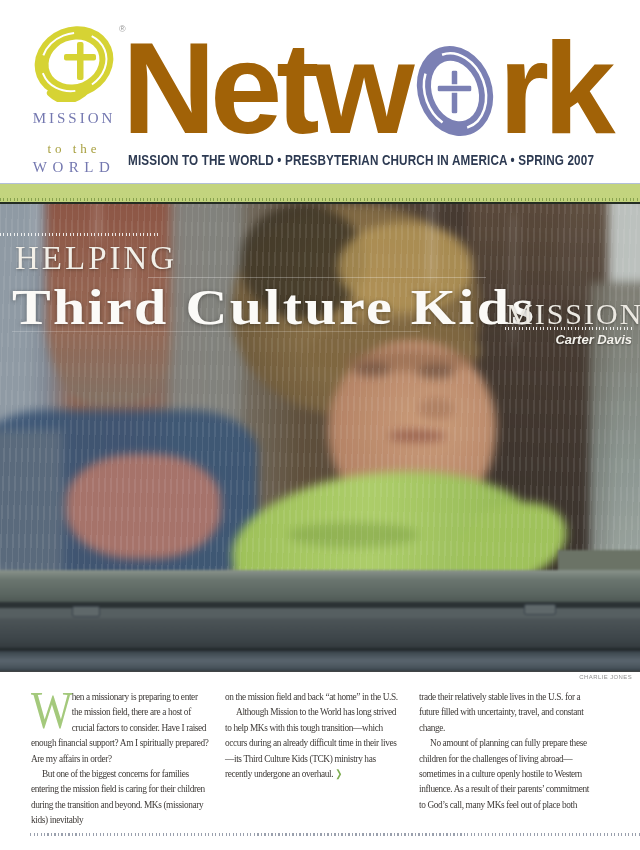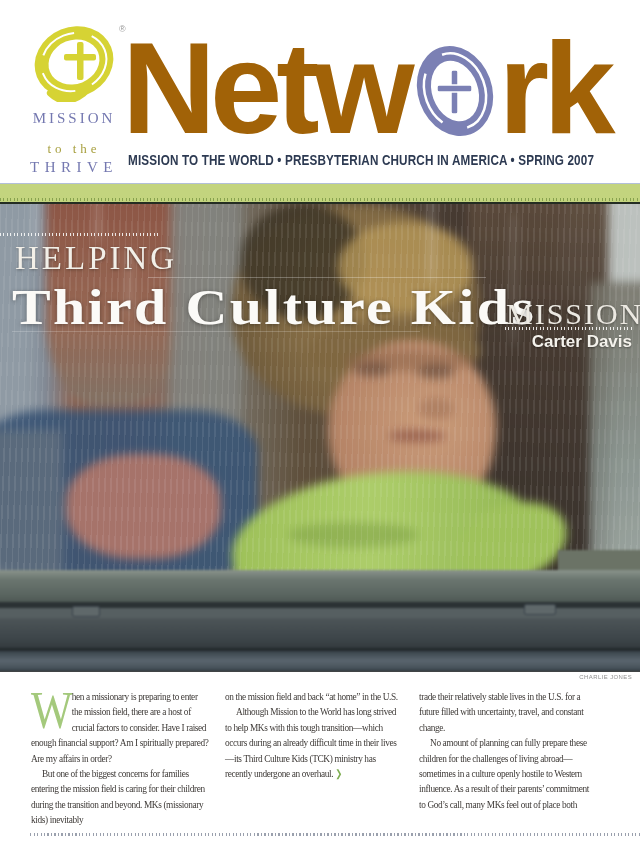--- a/index.html
+++ b/index.html
@@ -109,21 +109,21 @@
     background:repeating-linear-gradient(90deg, rgba(255,255,255,.85) 0 1px, rgba(0,0,0,0) 1px 3.5px); }
   .kicker { position:absolute; left:15px; top:36px; font-size:33px; letter-spacing:3px; font-weight:400; color:#f2efe8; text-shadow:0 1px 3px rgba(0,0,0,.35);text-align:right; }
   .hl1 { position:absolute; left:148px; top:73px; width:338px; height:1px; background:rgba(255,255,255,.28); }
   .hl2 { position:absolute; left:12px; top:127px; width:408px; height:1px; background:rgba(255,255,255,.20); }
   .feature-title { position:absolute; left:12px; top:74px; font-size:50px; font-weight:bold; letter-spacing:2px;
     color:#fbfaf7; white-space:nowrap; transform:scaleX(1.16); transform-origin:left top; text-shadow:0 1px 4px rgba(0,0,0,.35); }
   .feature-suffix { position:absolute; left:506px; top:93px; font-size:30px; letter-spacing:2px; color:#ece9e2; text-shadow:0 1px 3px rgba(0,0,0,.35); }
   .dots-byline { position:absolute; right:8px; top:123px; width:127px; height:3px;
     background:repeating-linear-gradient(90deg, rgba(255,255,255,.85) 0 1px, rgba(0,0,0,0) 1px 3.5px); }
   .byline { position:absolute; right:8px; top:128px; font-family:"Liberation Sans",sans-serif;
-    font-weight:bold; font-size:17px; color:#f4f2ec; text-shadow:0 1px 2px rgba(0,0,0,.4); }
+    font-style:italic; font-weight:bold; font-size:13px; color:#f4f2ec; text-shadow:0 1px 2px rgba(0,0,0,.4); }
 
   
   .credit { position:absolute; right:8px; top:674px; font-family:"Liberation Sans",sans-serif;
     font-size:7px; letter-spacing:.5px; color:#8f8f8f; transform:scale(.85); transform-origin:right top; }
 
   
   .article { position:absolute; left:31px; top:689px; width:586px; display:flex; gap:16px; }
   .col { width:178px; }
   .col-inner {
     width:210px; transform:scaleX(0.848); transform-origin:left top;
@@ -153,21 +153,21 @@
           <ellipse cx="55" cy="38" rx="26" ry="22" fill="#ffffff"></ellipse>
           <ellipse cx="55" cy="38" rx="33" ry="28.5" fill="none" stroke="#ffffff" stroke-width="2" stroke-dasharray="40 18"></ellipse>
           <path d="M22,58 Q30,76 52,70" stroke="#d6d334" stroke-width="8" fill="none" stroke-linecap="round"></path>
         </g>
         <rect x="58" y="18" width="6.5" height="38" rx="2" fill="#d6d334"></rect>
         <rect x="45" y="30" width="32" height="6.5" rx="2" fill="#d6d334"></rect>
       </svg>
       <span class="logo-reg">®</span>
       <div class="logo-l1">MISSION</div>
       <div class="logo-l2">to the</div>
-      <div class="logo-l3">THRIVE</div>
+      <div class="logo-l3">WORLD</div>
     </div>
 
     <div class="wordmark"><span>Netw</span><svg width="88" height="108" viewBox="0 0 88 108">
         <g transform="rotate(-20 44 54)">
           <ellipse cx="44" cy="54" rx="37" ry="46" fill="#7b80b4"></ellipse>
           <ellipse cx="44" cy="54" rx="23" ry="31" fill="#ffffff"></ellipse>
           <ellipse cx="44" cy="54" rx="30" ry="38.5" fill="none" stroke="#ffffff" stroke-width="2.5" stroke-dasharray="55 26"></ellipse>
         </g>
         <rect x="40" y="33" width="7" height="44" rx="2" fill="#7b80b4" stroke="#ffffff" stroke-width="1.5"></rect>
         <rect x="26" y="48" width="35" height="7" rx="2" fill="#7b80b4" stroke="#ffffff" stroke-width="1.5"></rect>

